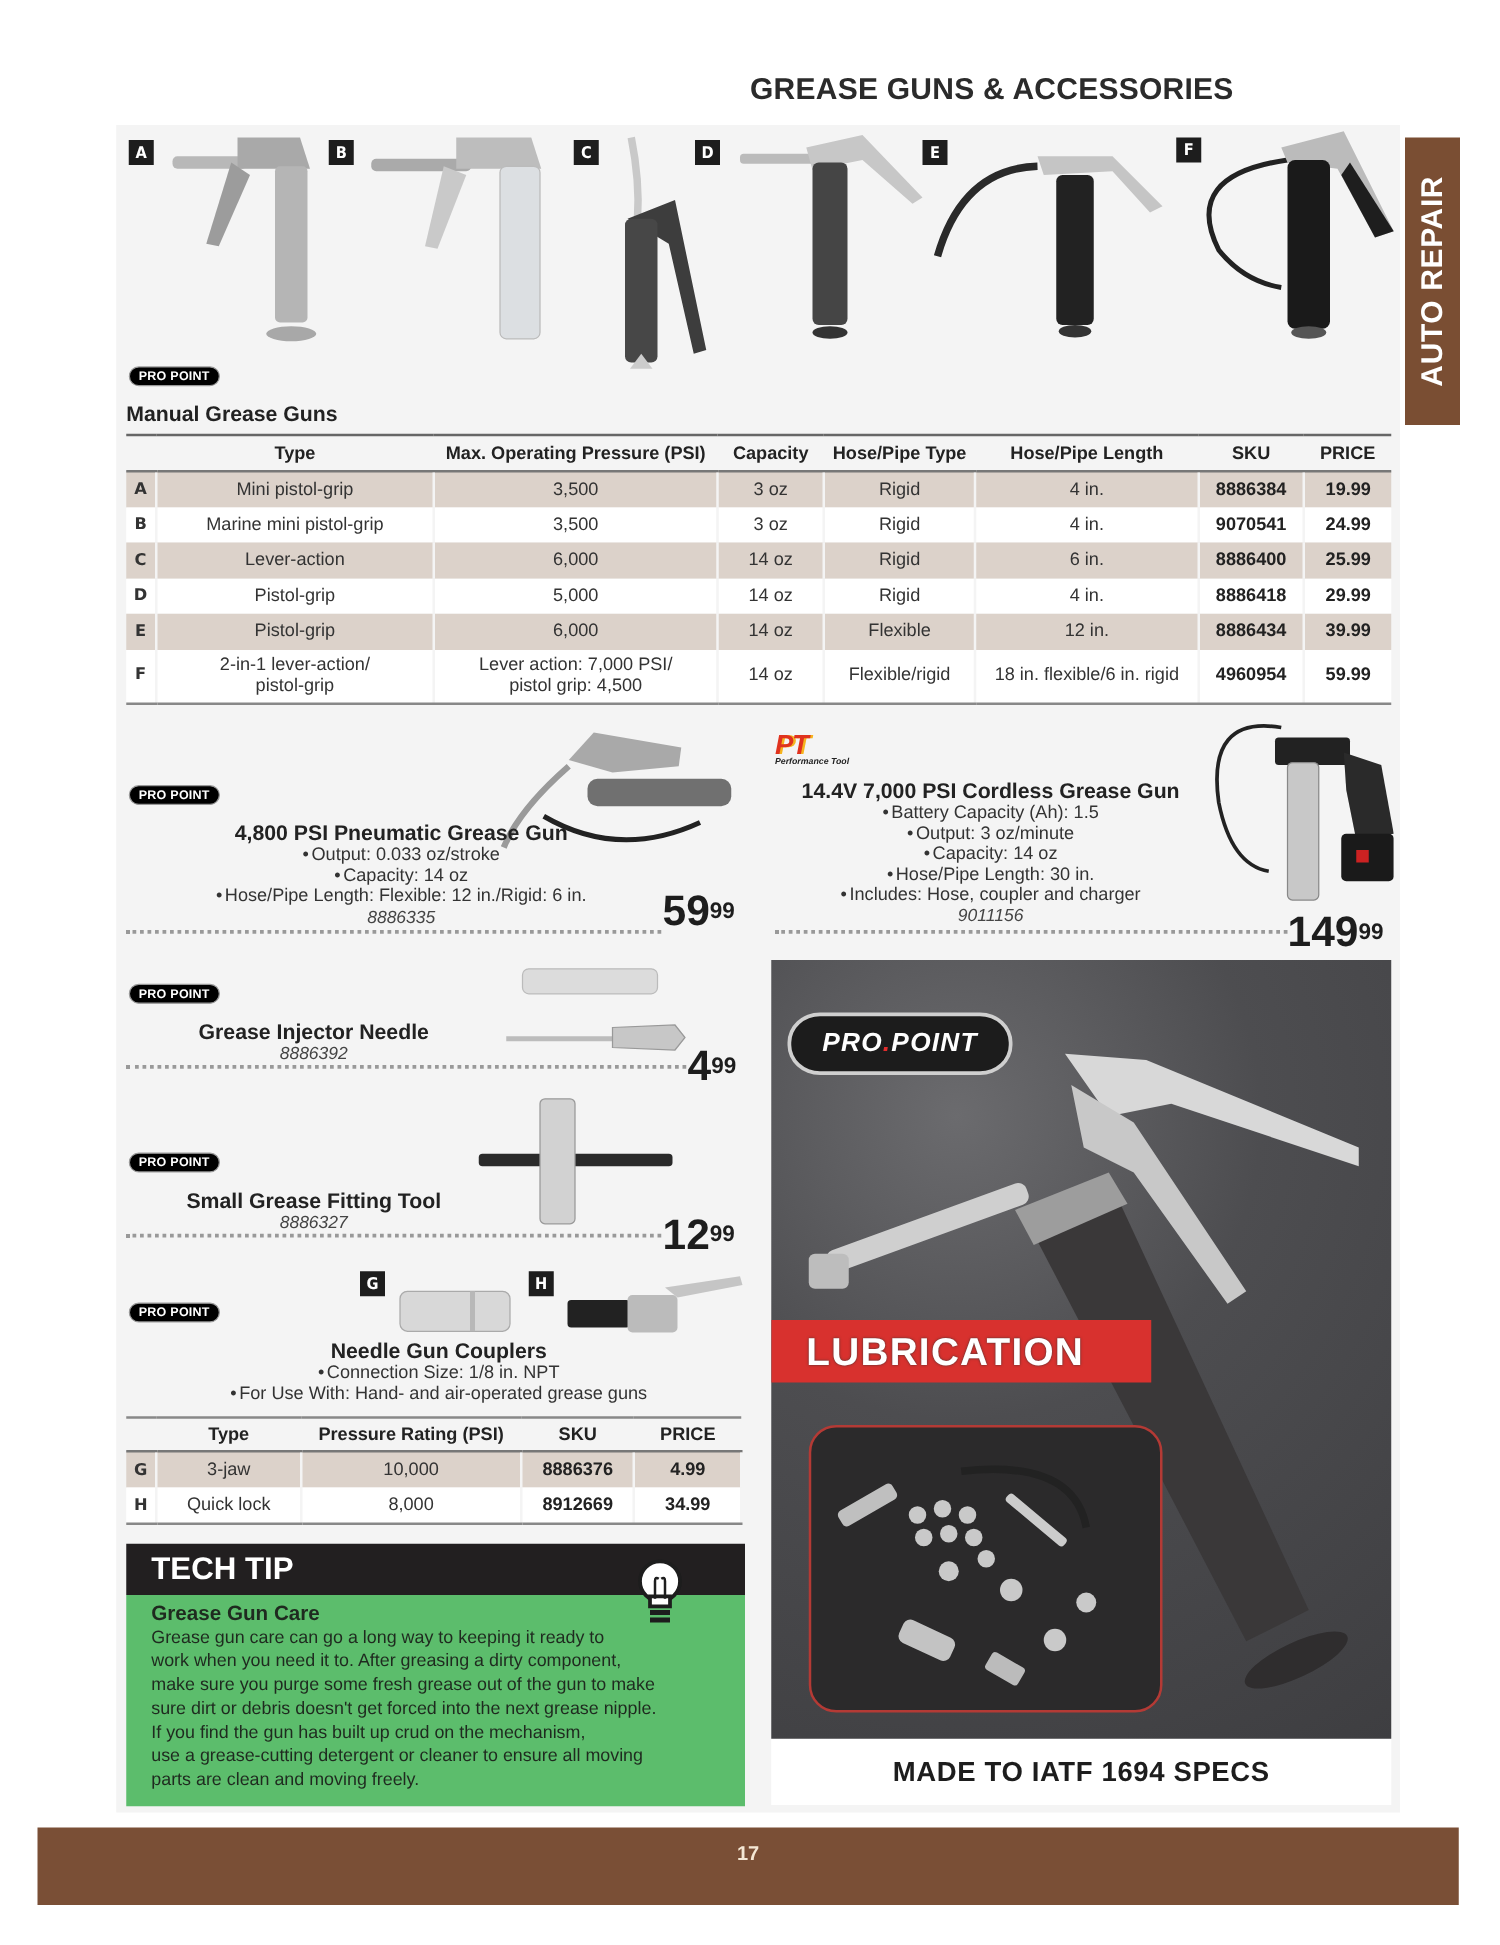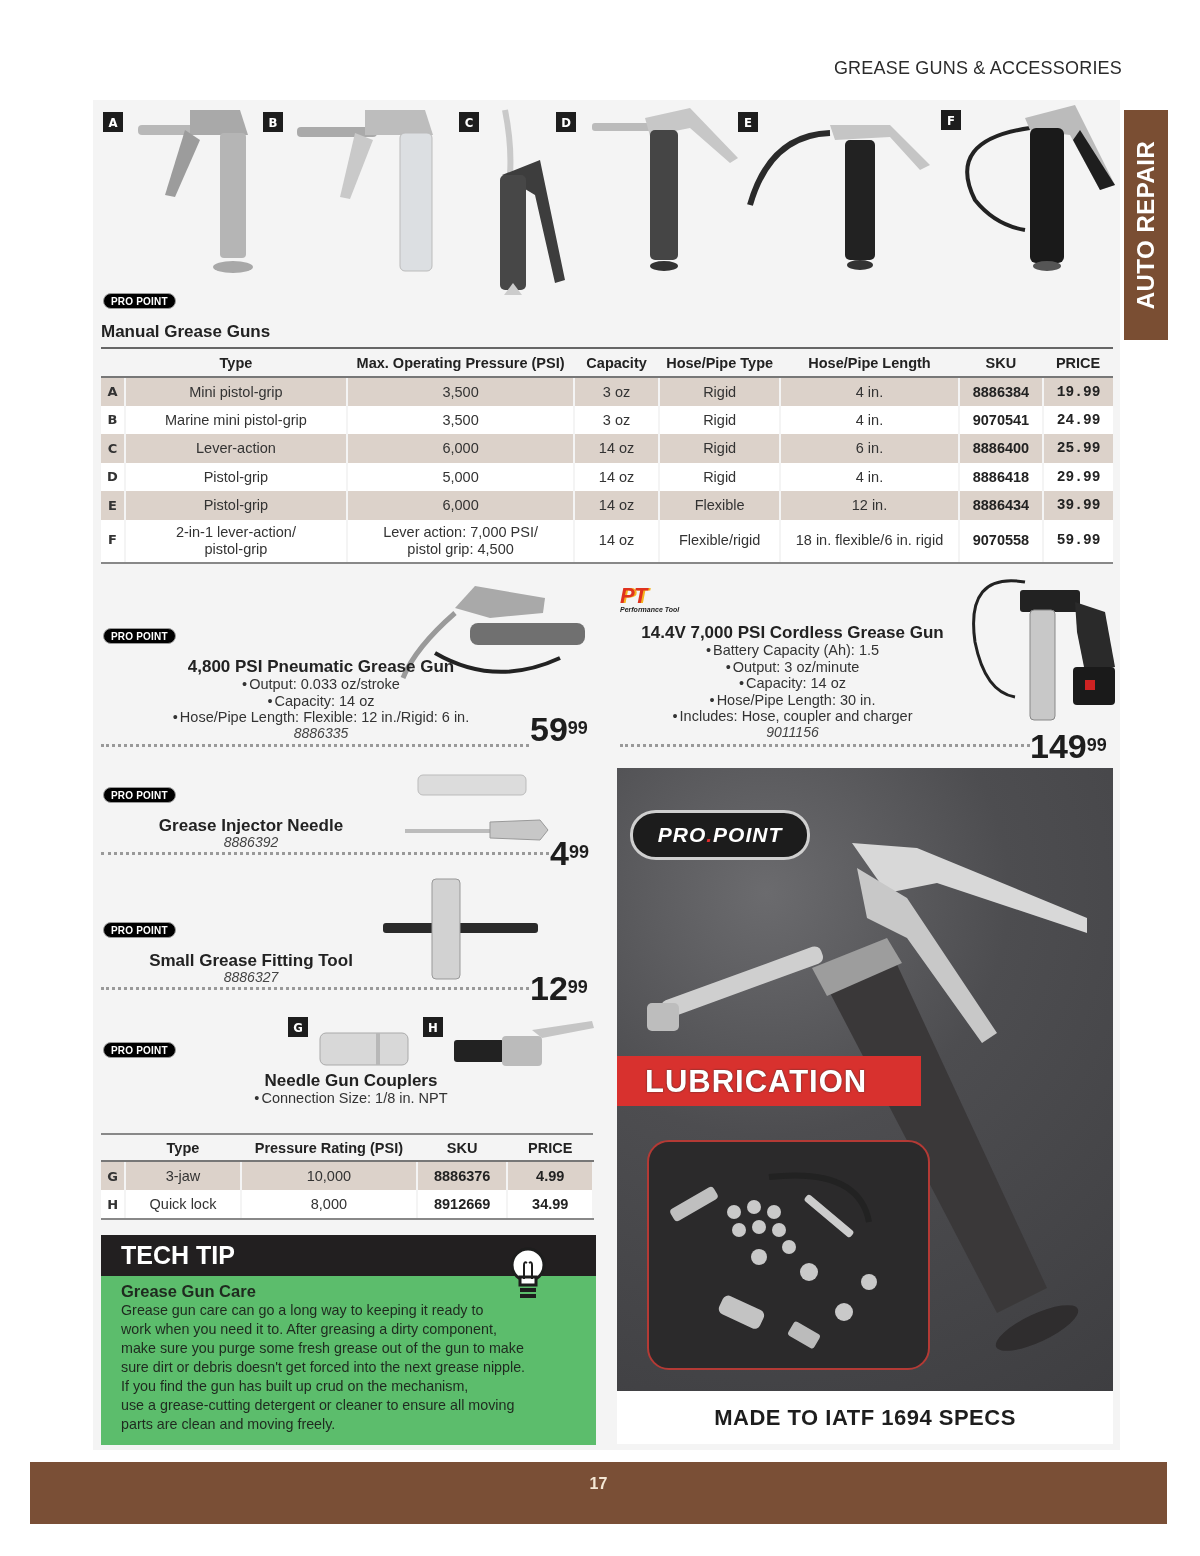--- a/index.html
+++ b/index.html
@@ -1,20 +1,20 @@
 <!DOCTYPE html>
 <html><head>
 <meta charset="utf-8">
 <style>
   * { box-sizing: border-box; margin: 0; padding: 0; }
   html, body { width: 1200px; height: 1556px; background: #ffffff; overflow: hidden; }
   body { font-family: "Liberation Sans", sans-serif; color: #222; position: relative; }
 
-  .page-title { position: absolute; left: 600px; width: 522px; top: 58px; text-align: right;
-    font-size: 18px; font-weight: normal; color: #2b2b2b; letter-spacing: 0.2px; }
+  .page-title { position: absolute; left: 600px; width: 522px; top: 58px; 
+    font-size: 24px; font-weight: bold; color: #2b2b2b; letter-spacing: 0.2px; }
 
   .content { position: absolute; left: 93px; top: 100px; width: 1027px; height: 1350px; background: #f4f4f4; }
 
   .side-tab { position: absolute; left: 1124px; top: 110px; width: 44px; height: 230px; background: #7a4e33;
     display: flex; align-items: center; justify-content: center; }
   .side-tab span { transform: rotate(-90deg); white-space: nowrap; color: #fff; font-weight: bold; font-size: 24px; letter-spacing: 0.5px; }
 
   
   .badge { position: absolute; width: 20px; height: 20px; background: #1d1d1d; color: #fff; font-weight: bold;
     font-size: 13px; display: flex; align-items: center; justify-content: center; font-family: "DejaVu Sans Condensed", "DejaVu Sans", sans-serif; }
@@ -24,21 +24,21 @@
   .propoint-logo { position: absolute; height: 16px; padding: 0 7px; background: #000000; color: #fff; font-size: 10px;
     font-weight: bold; border-radius: 8px; display: flex; align-items: center; letter-spacing: 0.2px; border: 1px solid #999; }
 
   .section-title { position: absolute; font-size: 17px; font-weight: bold; color: #222; }
 
   
   table { border-collapse: collapse; font-size: 14.5px; }
   .main-table { position: absolute; left: 101px; top: 347px; width: 1012px; }
   .main-table th { font-weight: bold; padding: 6px 4px 5px; border-top: 2px solid #666; border-bottom: 2px solid #777; text-align: center; color: #222; }
   .main-table td { text-align: center; padding: 4px 4px; height: 28.5px; color: #333; border-right: 2px solid #f4f4f4; }
-  .main-table td:last-child { border-right: none; font-family: Liberation Mono, monospace; }
+  .main-table td:last-child { border-right: none; }
   .main-table tr.shade td { background: #dcd2ca; }
   .main-table tr.plain td { background: #ffffff; }
   .main-table td.letter { font-weight: bold; width: 24px; font-family: "DejaVu Sans", sans-serif; font-size: 13px; }
   .main-table td.sku, .main-table td.price { font-weight: bold; color: #222; }
   .main-table tr.last td { height: 43px; line-height: 1.15; border-bottom: 2px solid #888; }
 
   
   .prod-block { position: absolute; text-align: center; }
   .prod-name { font-size: 17px; font-weight: bold; color: #222; line-height: 19px; }
   .prod-bullets { list-style: none; font-size: 14.5px; line-height: 16.5px; color: #333; }
@@ -212,21 +212,21 @@
           <div>2-in-1 lever-action/</div>
           <div>pistol-grip</div>
         </td>
       <td>
           <div>Lever action: 7,000 PSI/</div>
           <div>pistol grip: 4,500</div>
         </td>
       <td>14 oz</td>
       <td>Flexible/rigid</td>
       <td>18 in. flexible/6 in. rigid</td>
-      <td class="sku">9070558</td>
+      <td class="sku">4960954</td>
       <td class="price">59.99</td>
     </tr>
   </tbody>
 </table>
 
 <div class="propoint-logo" style="left:103px;top:628px">PRO POINT</div>
 <svg class="prod-img" style="left:395px;top:578px" width="200" height="110">
   <path d="M60 30 L80 8 L150 20 L148 35 L95 40 Z" fill="#a9a9a9"></path>
   <path d="M60 35 Q20 70 8 100" stroke="#9a9a9a" stroke-width="5" fill="none"></path>
   <rect x="75" y="45" width="115" height="22" rx="8" fill="#707070"></rect>
@@ -304,20 +304,21 @@
 <svg class="prod-img" style="left:452px;top:1018px" width="145" height="55">
   <rect x="2" y="22" width="50" height="22" rx="3" fill="#222"></rect>
   <rect x="50" y="18" width="40" height="30" rx="4" fill="#bbb"></rect>
   <path d="M80 12 L140 3 L142 10 L90 20 Z" fill="#c5c5c5"></path>
 </svg>
 <div class="propoint-logo" style="left:103px;top:1042px">PRO POINT</div>
 <div class="prod-block" style="left:101px;top:1071px;width:500px">
   <div class="prod-name">Needle Gun Couplers</div>
   <ul class="prod-bullets">
     <li>Connection Size: 1/8 in. NPT</li>
+    <li>For Use With: Hand- and air-operated grease guns</li>
   </ul>
 </div>
 
 <table class="coup-table">
   <thead>
     <tr>
       <th></th>
       <th style="width:115px">Type</th>
       <th style="width:175px">Pressure Rating (PSI)</th>
       <th style="width:90px">SKU</th>

